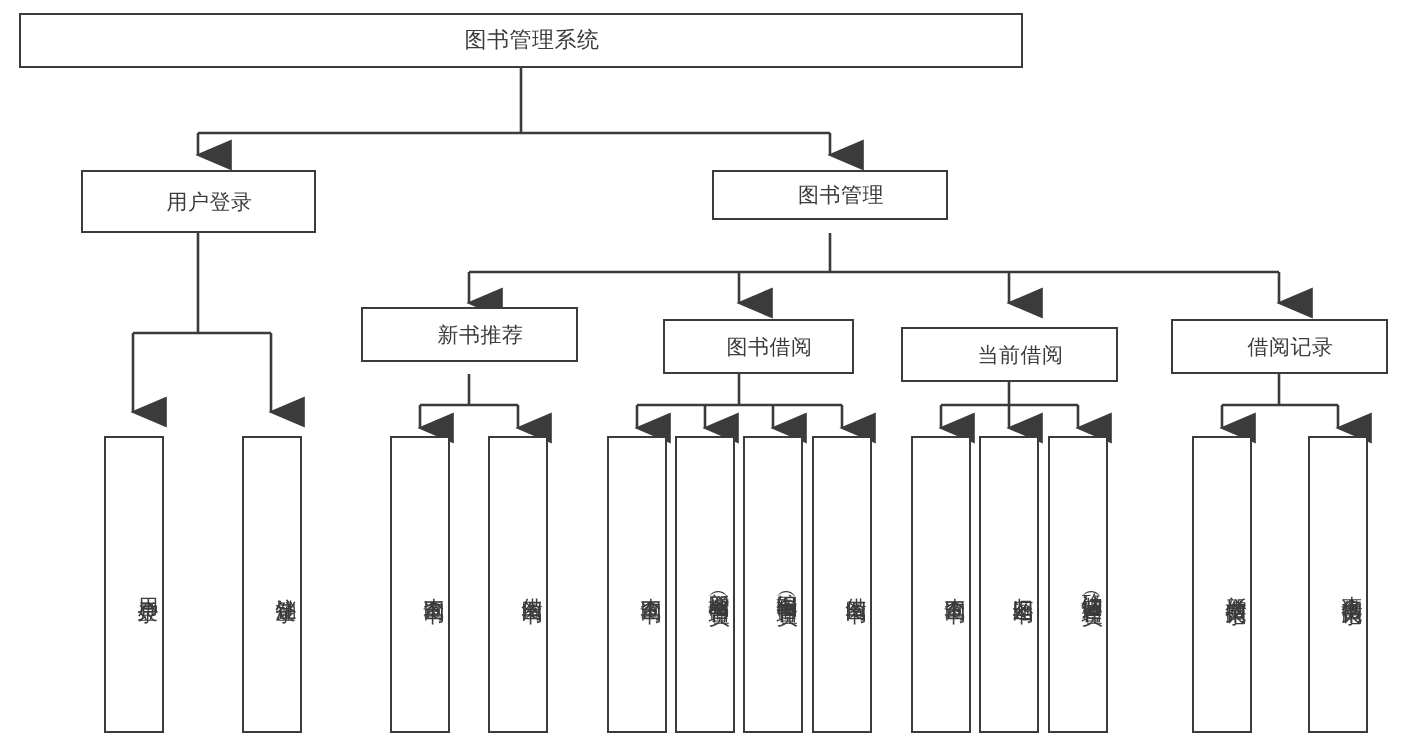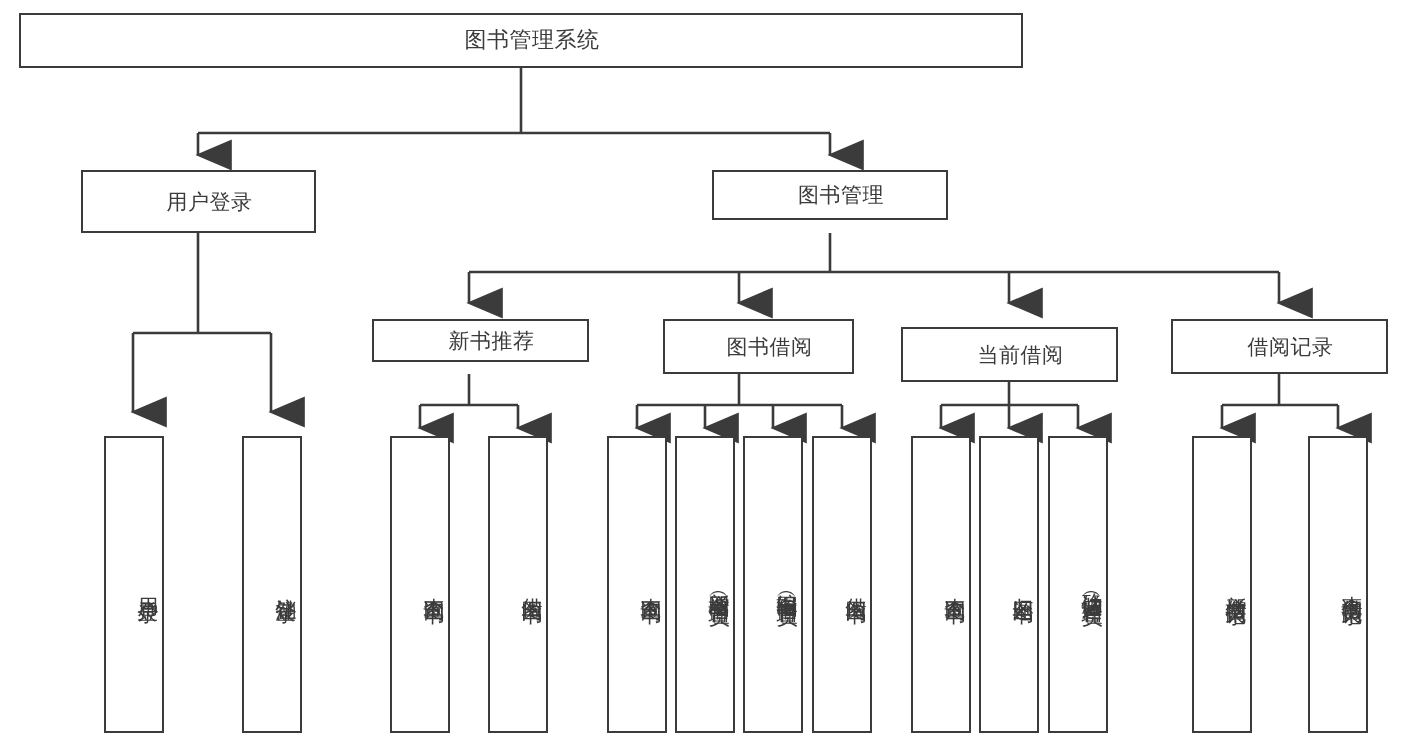--- a/index.html
+++ b/index.html
@@ -101,21 +101,21 @@
       <path d="M 1222 405 L 1222 428" marker-end="url(#arrow)"></path>
       <path d="M 1338 405 L 1338 428" marker-end="url(#arrow)"></path>
     </g>
   </svg>
 
   <div class="node h root" style="left:19px;top:13px;width:1004px;height:55px;">图书管理系统</div>
 
   <div class="node h" style="left:81px;top:170px;width:235px;height:63px;">用户登录</div>
   <div class="node h" style="left:712px;top:170px;width:236px;height:50px;">图书管理</div>
 
-  <div class="node h" style="left:361px;top:319px;width:217px;height:43px;margin-left:11px;">新书推荐</div>
+  <div class="node h" style="left:361px;top:307px;width:217px;height:55px;">新书推荐</div>
   <div class="node h" style="left:631px;top:319px;width:191px;height:55px;margin-left:32px;">图书借阅</div>
   <div class="node h" style="left:901px;top:319px;width:217px;height:55px;margin-top:8px;">当前借阅</div>
   <div class="node h" style="left:1171px;top:319px;width:217px;height:55px;">借阅记录</div>
 
   <div class="node v" style="left:104px;top:436px;width:60px;height:297px;">用户登录</div>
   <div class="node v" style="left:242px;top:436px;width:60px;height:297px;">注销登录</div>
 
   <div class="node v" style="left:390px;top:436px;width:60px;height:297px;">查询图书</div>
   <div class="node v" style="left:488px;top:436px;width:60px;height:297px;">借阅图书</div>
 

